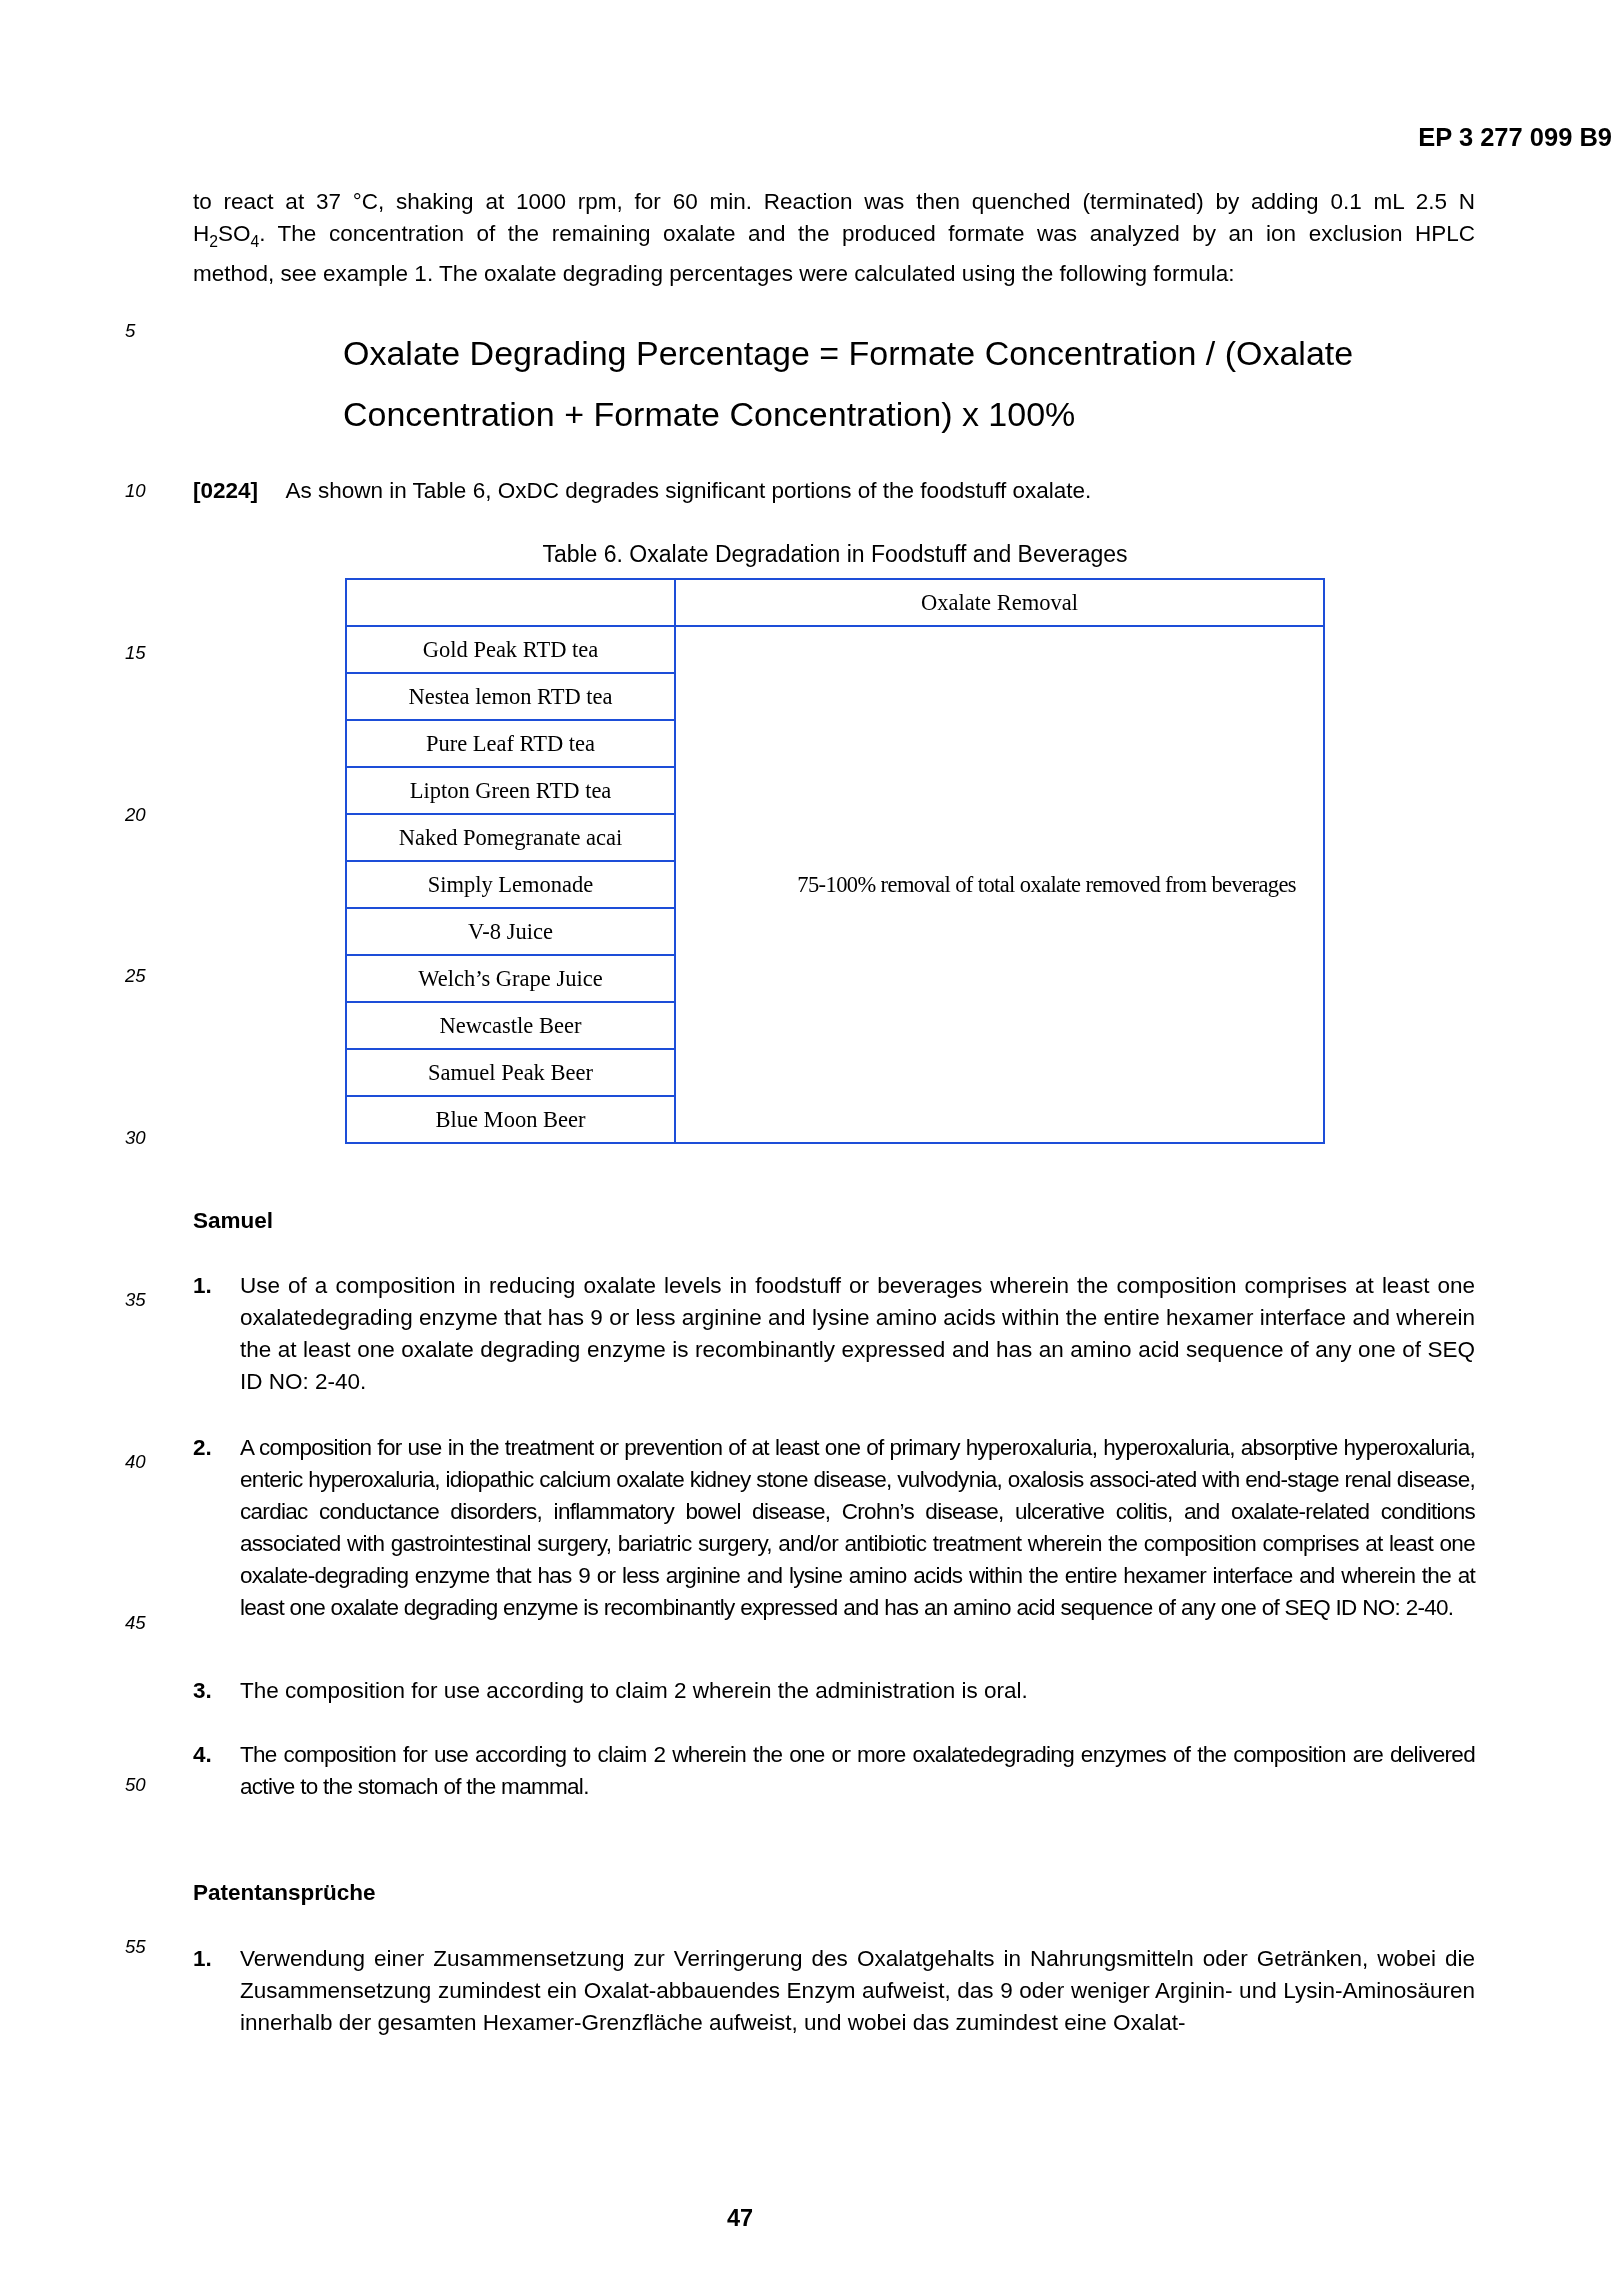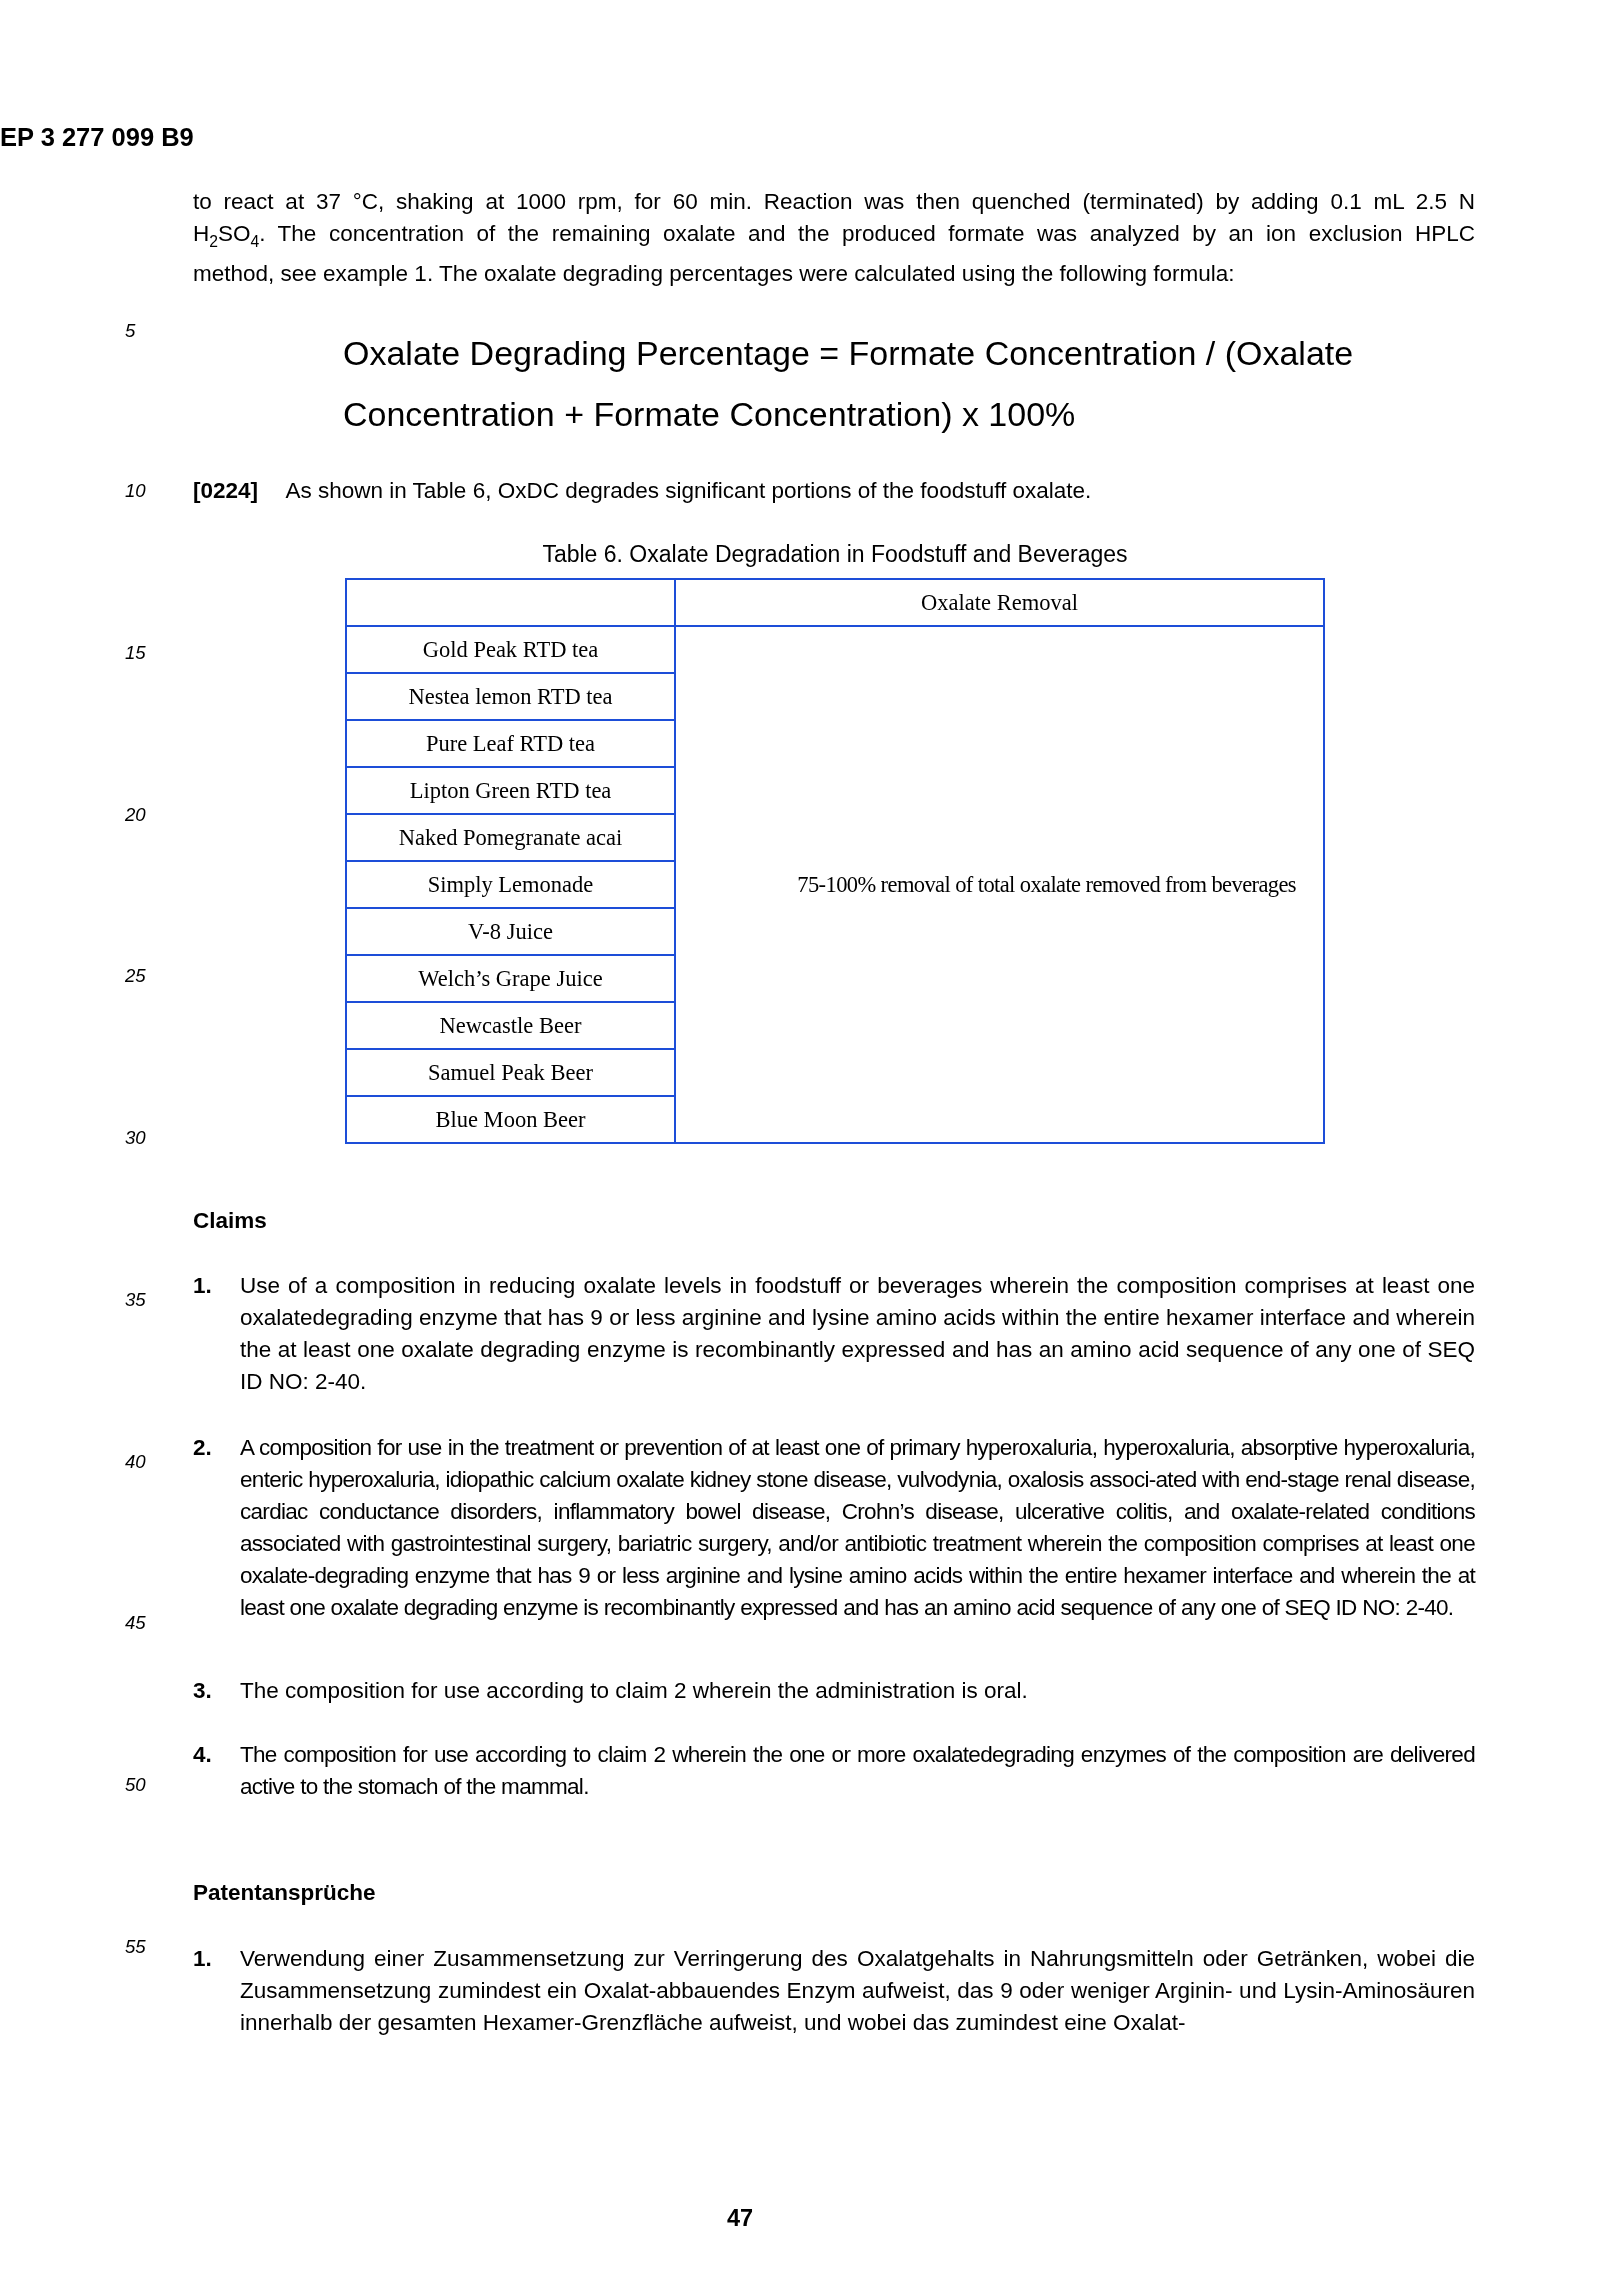--- a/index.html
+++ b/index.html
@@ -1,21 +1,21 @@
 <!DOCTYPE html>
 <html><head>
 <meta charset="utf-8">
 <style>
   html, body { margin: 0; padding: 0; background: #ffffff; }
   body {
     width: 1620px; height: 2293px; position: relative; overflow: hidden;
     font-family: "Liberation Sans", sans-serif; color: #000;
   }
   .abs { position: absolute; }
-  .header { left: 0; width: 1612px; top: 123px; text-align: left; font-weight: bold; font-size: 25.5px; }
+  .header { left: 0; width: 1612px; top: 123px; text-align: right; font-weight: bold; font-size: 25.5px; }
   .para { left: 193px; width: 1282px; font-size: 22.5px; line-height: 32px; text-align: justify; }
   .lnum { left: 125px; width: 39px; font-size: 18.6px; font-style: italic; }
   .formula { left: 343px; width: 1078px; font-size: 34px; line-height: 61px; }
   .ref { left: 193px; top: 478px; font-size: 22.5px; }
   .ref b { font-weight: bold; margin-right: 27.4px; }
   .caption { left: 345px; width: 980px; top: 541px; text-align: center; font-size: 23px; }
   table.t6 {
     position: absolute; left: 345px; top: 578px; width: 980px;
     border-collapse: collapse; font-size: 22.5px;
   }
@@ -98,21 +98,21 @@
       </tr>
   <tr>
         <td class="c1">Samuel Peak Beer</td>
       </tr>
   <tr>
         <td class="c1">Blue Moon Beer</td>
       </tr>
 </tbody>
   </table>
 
-<div class="abs sec-title" style="top:1208px">Claims</div>
+<div class="abs sec-title" style="top:1208px">Samuel</div>
 
 <div class="abs claim" style="top:1270px">
   <span class="num">1.</span>
   <span class="txt">Use of a composition in reducing oxalate levels in foodstuff or beverages wherein the composition comprises at least one oxalatedegrading enzyme that has 9 or less arginine and lysine amino acids within the entire hexamer interface and wherein the at least one oxalate degrading enzyme is recombinantly expressed and has an amino acid sequence of any one of SEQ ID NO: 2-40.</span>
 </div>
 
 <div class="abs claim" style="top:1432px">
   <span class="num">2.</span>
   <span class="txt tight">A composition for use in the treatment or prevention of at least one of primary hyperoxaluria, hyperoxaluria, absorptive hyperoxaluria, enteric hyperoxaluria, idiopathic calcium oxalate kidney stone disease, vulvodynia, oxalosis associ-ated with end-stage renal disease, cardiac conductance disorders, inflammatory bowel disease, Crohn’s disease, ulcerative colitis, and oxalate-related conditions associated with gastrointestinal surgery, bariatric surgery, and/or antibiotic treatment wherein the composition comprises at least one oxalate-degrading enzyme that has 9 or less arginine and lysine amino acids within the entire hexamer interface and wherein the at least one oxalate degrading enzyme is recombinantly expressed and has an amino acid sequence of any one of SEQ ID NO: 2-40.</span>
 </div>

